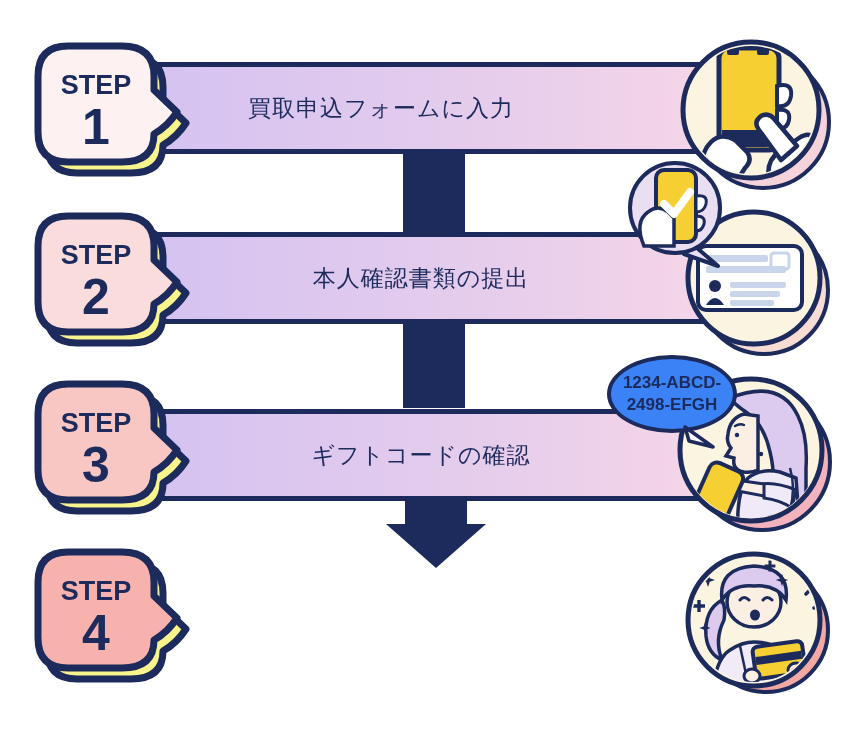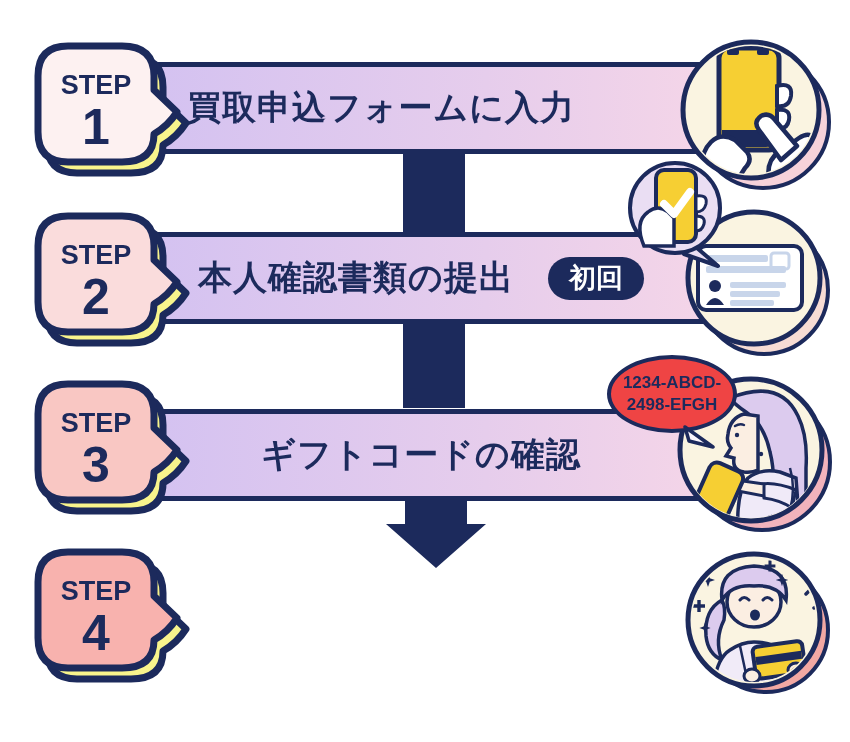--- a/index.html
+++ b/index.html
@@ -15,42 +15,42 @@
   
   .banner{
     position:absolute;left:148px;width:616px;height:92px;box-sizing:border-box;
     border:5px solid #1c2a5c;background:linear-gradient(90deg,#d4c2f1 0%,#e6cdec 55%,#f8d7e7 100%);
     display:flex;align-items:center;justify-content:center;padding-right:70px;z-index:1;
   }
   .banner.b1{top:62px;padding-right:150px;}
   .banner.b2{top:232px;gap:18px;}
   .banner.b3{top:409px;}
   .banner.b4{top:568px;}
-  .banner .title{font-size:34px;font-weight:700;color:#1c2a5c;letter-spacing:1px;white-space:nowrap;}
+  .banner .title{font-size:23px;font-weight:400;color:#1c2a5c;letter-spacing:1px;white-space:nowrap;}
   .pill{
     margin-left:16px;background:#1c2a5c;color:#ffffff;font-size:27px;font-weight:700;
     padding:8px 21px;border-radius:28px;line-height:1;white-space:nowrap;
   }
   
   .badge-svg{position:absolute;left:34px;z-index:2;}
   .badge-svg.s1{top:42px;}
   .badge-svg.s2{top:212px;}
   .badge-svg.s3{top:380px;}
   .badge-svg.s4{top:548px;}
   .badge-svg text{font-family:"Liberation Sans","DejaVu Sans",sans-serif;font-weight:700;fill:#1c2a5c;}
   
   .illo{position:absolute;z-index:3;}
   .illo.i1{left:675px;top:34px;}
   .illo.i2{left:598px;top:158px;}
   .illo.i3{left:672px;top:372px;}
   .illo.i4{left:678px;top:548px;}
   
   .code-bubble{
     position:absolute;left:607px;top:355px;width:130px;height:78px;box-sizing:border-box;
-    background:#ef4444;border:4px solid #1c2a5c;border-radius:50%;
+    background:#3b82f6;border:4px solid #1c2a5c;border-radius:50%;
     display:flex;flex-direction:column;align-items:center;justify-content:center;
     z-index:4;font-weight:700;font-size:17px;color:#1c2a5c;line-height:1.3;letter-spacing:0;
   }
   .code-tail{position:absolute;left:683px;top:425px;z-index:4;}
 </style>
 </head>
 <body>
 
 <div class="canvas">
 
@@ -58,21 +58,20 @@
   <div class="connector c2"></div>
   <svg class="flow-arrow" width="112" height="83" viewBox="0 0 112 83">
     <polygon points="25,0 87,0 87,37 106,37 56,81 6,37 25,37" fill="#1c2a5c"></polygon>
   </svg>
 
   <div class="banner b1">
     <span class="title">買取申込フォームに入力</span>
   </div>
   <div class="banner b2">
     <span class="title">本人確認書類の提出</span>
-    <span class="pill">初回</span>
   </div>
   <div class="banner b3">
     <span class="title">ギフトコードの確認</span>
   </div>
 
   <svg class="badge-svg s1" width="156" height="136" viewBox="0 0 156 136">
     <path d="M34 4 H88 Q120 4 120 34 V48 L143 70 Q134 84 120 92 Q120 120 88 120 H34 Q4 120 4 90 V34 Q4 4 34 4 Z" transform="translate(9,11)" fill="#f8f48c" stroke="#1c2a5c" stroke-width="7" stroke-linejoin="round"></path>
     <path d="M34 4 H88 Q120 4 120 34 V48 L143 70 Q134 84 120 92 Q120 120 88 120 H34 Q4 120 4 90 V34 Q4 4 34 4 Z" stroke="#1c2a5c" stroke-width="7" stroke-linejoin="round" fill="#fdf1f1"></path>
     <text x="62" y="52" font-size="27" text-anchor="middle">STEP</text>
     <text x="62" y="102" font-size="50" text-anchor="middle">1</text>

